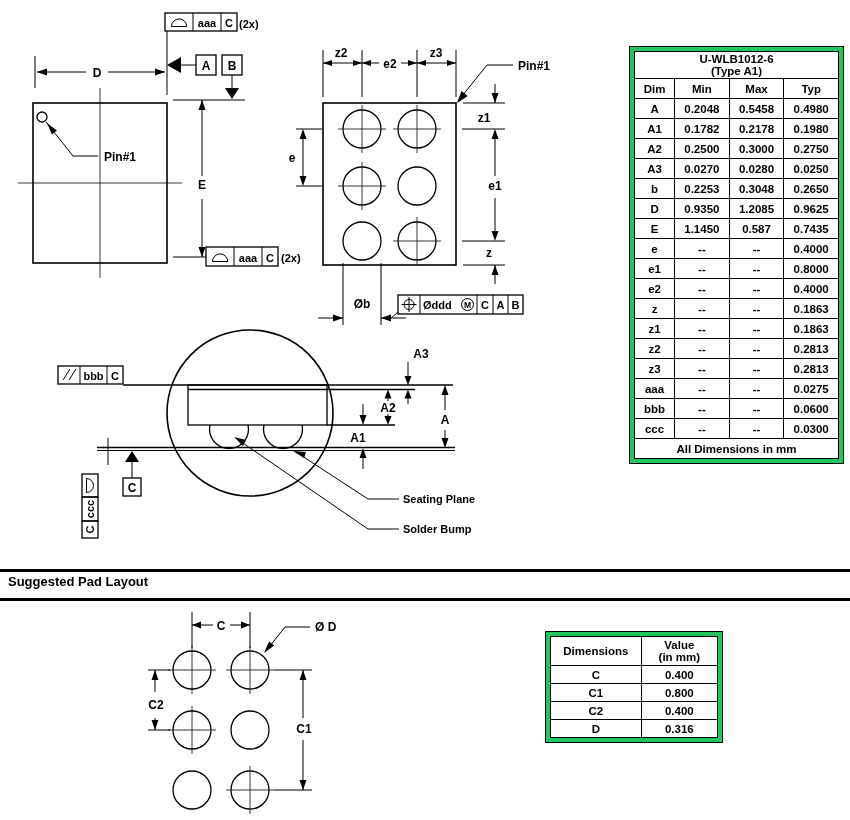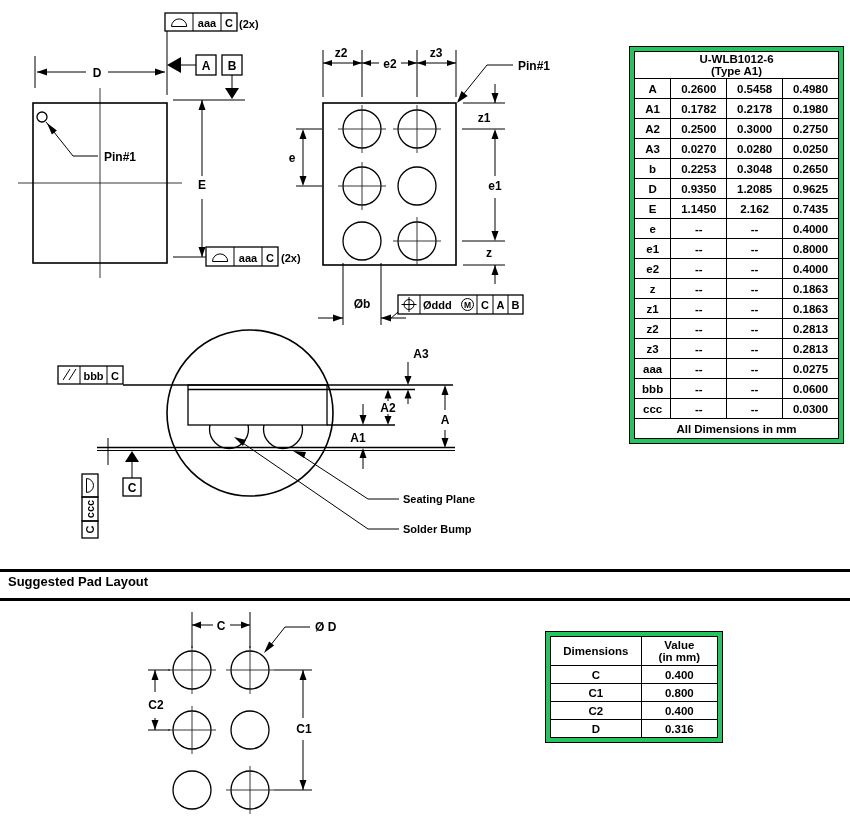--- a/index.html
+++ b/index.html
@@ -276,25 +276,31 @@
 
 <div id="dim-table" class="tbl-wrap" style="left:629px;top:46px;">
   <table>
     <thead>
       <tr>
         <th colspan="4" class="title-cell">
           <div>U-WLB1012-6</div>
           <div>(Type A1)</div>
         </th>
       </tr>
+      <tr>
+        <th style="width:40px">Dim</th>
+        <th style="width:55px">Min</th>
+        <th style="width:55px">Max</th>
+        <th style="width:55px">Typ</th>
+      </tr>
     </thead>
     <tbody>
           <tr>
             <td>A</td>
-            <td>0.2600</td>
+            <td>0.2048</td>
             <td>0.5458</td>
             <td>0.4980</td>
           </tr>
           <tr>
             <td>A1</td>
             <td>0.1782</td>
             <td>0.2178</td>
             <td>0.1980</td>
           </tr>
           <tr>
@@ -317,21 +323,21 @@
           </tr>
           <tr>
             <td>D</td>
             <td>0.9350</td>
             <td>1.2085</td>
             <td>0.9625</td>
           </tr>
           <tr>
             <td>E</td>
             <td>1.1450</td>
-            <td>2.162</td>
+            <td>0.587</td>
             <td>0.7435</td>
           </tr>
           <tr>
             <td>e</td>
             <td>--</td>
             <td>--</td>
             <td>0.4000</td>
           </tr>
           <tr>
             <td>e1</td>

